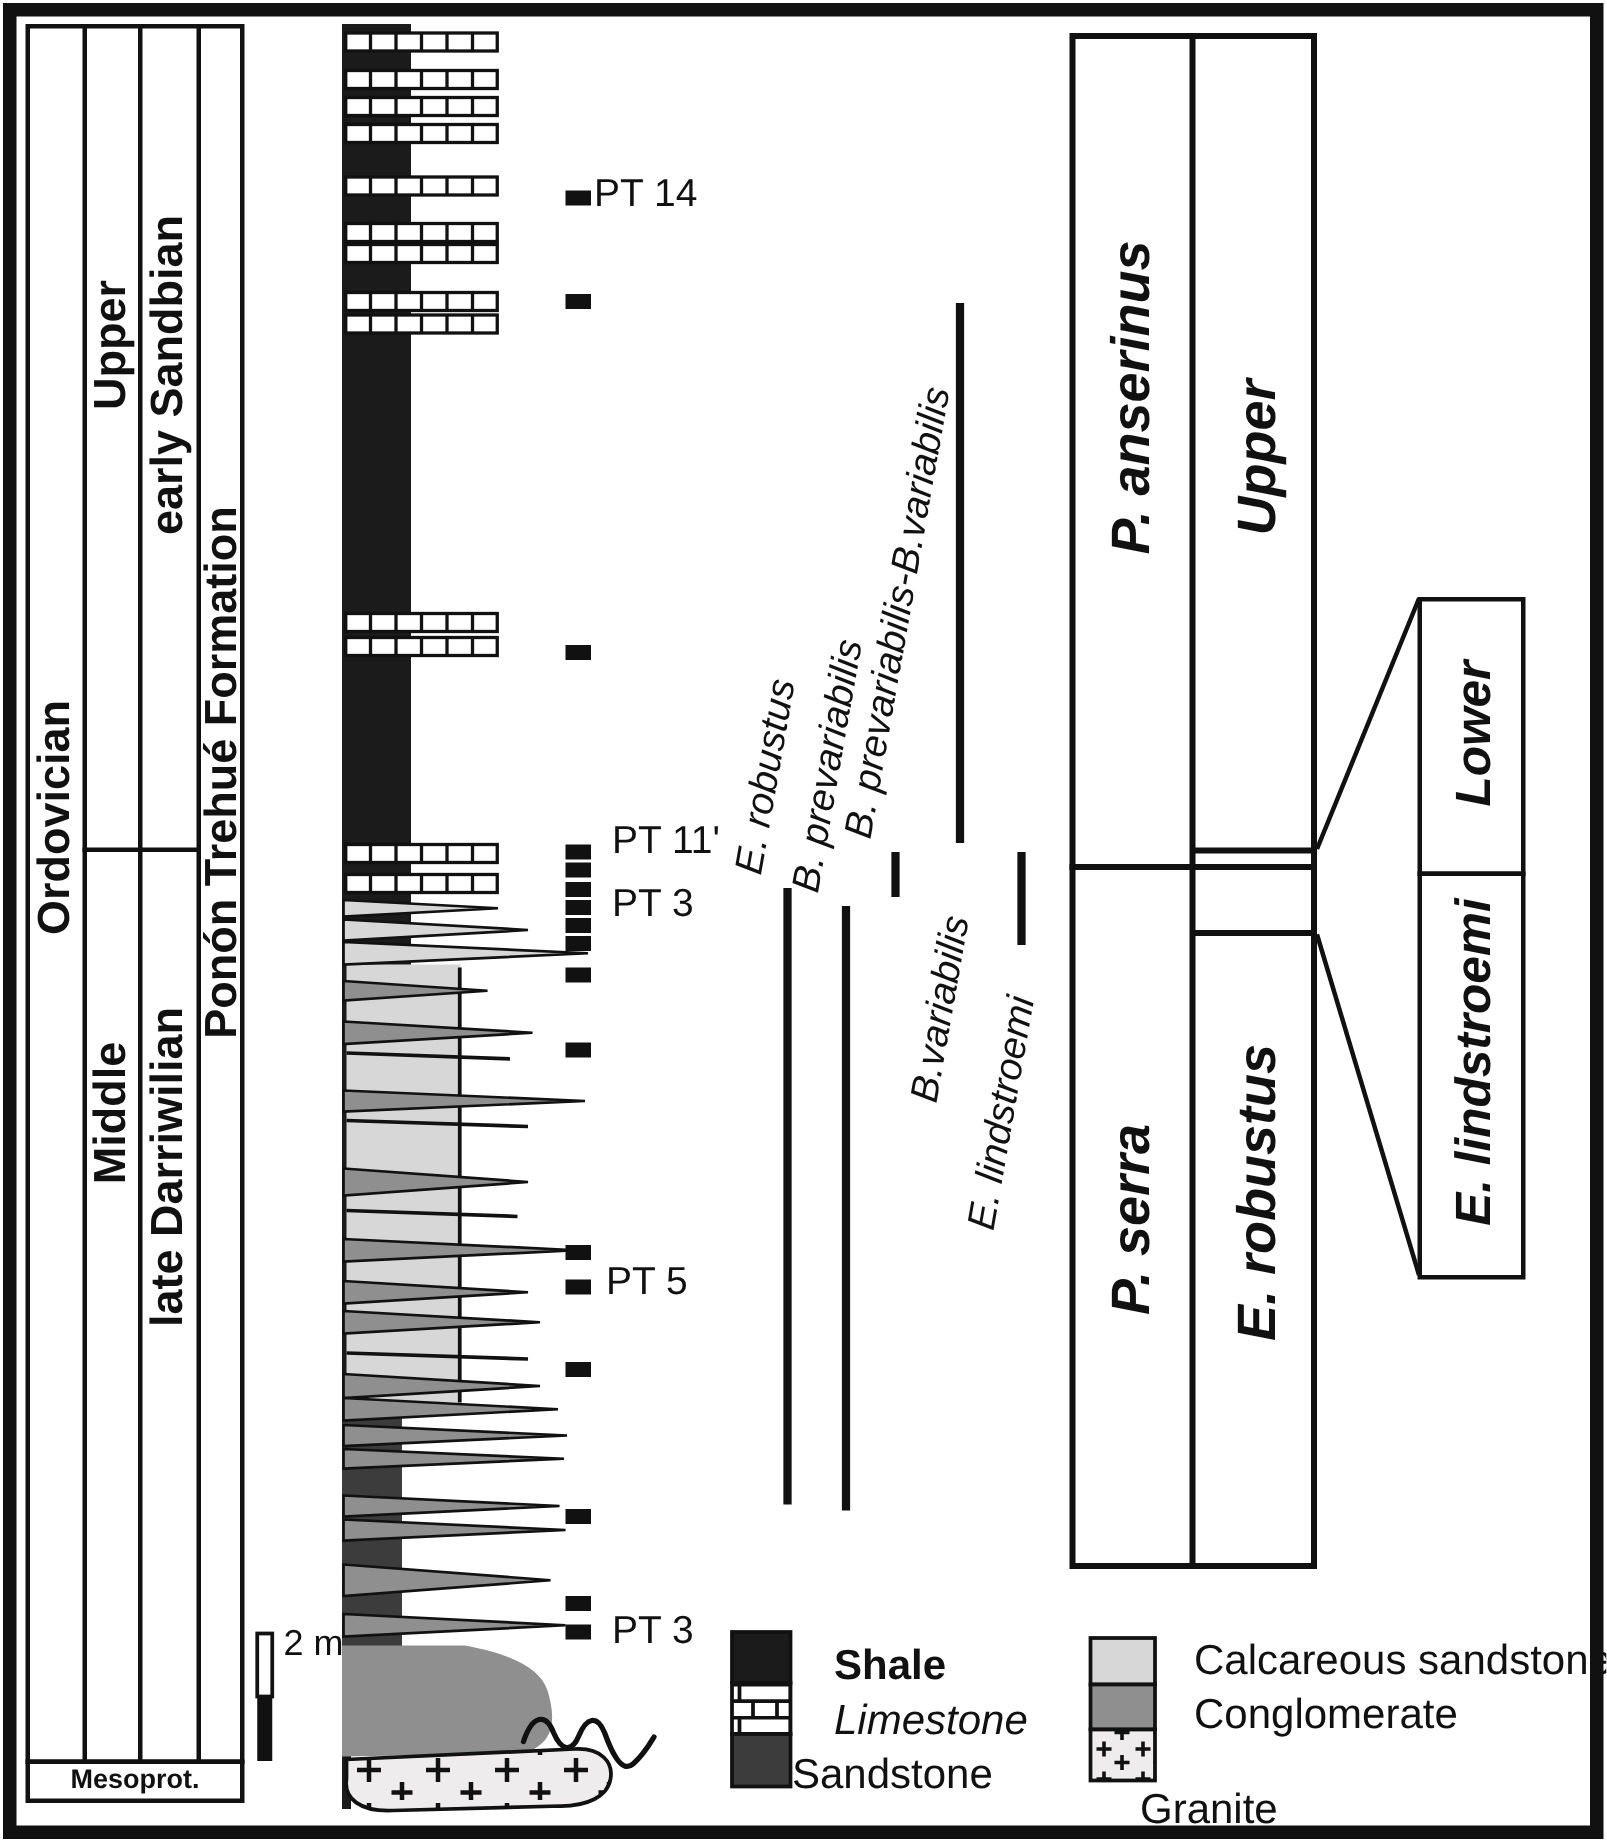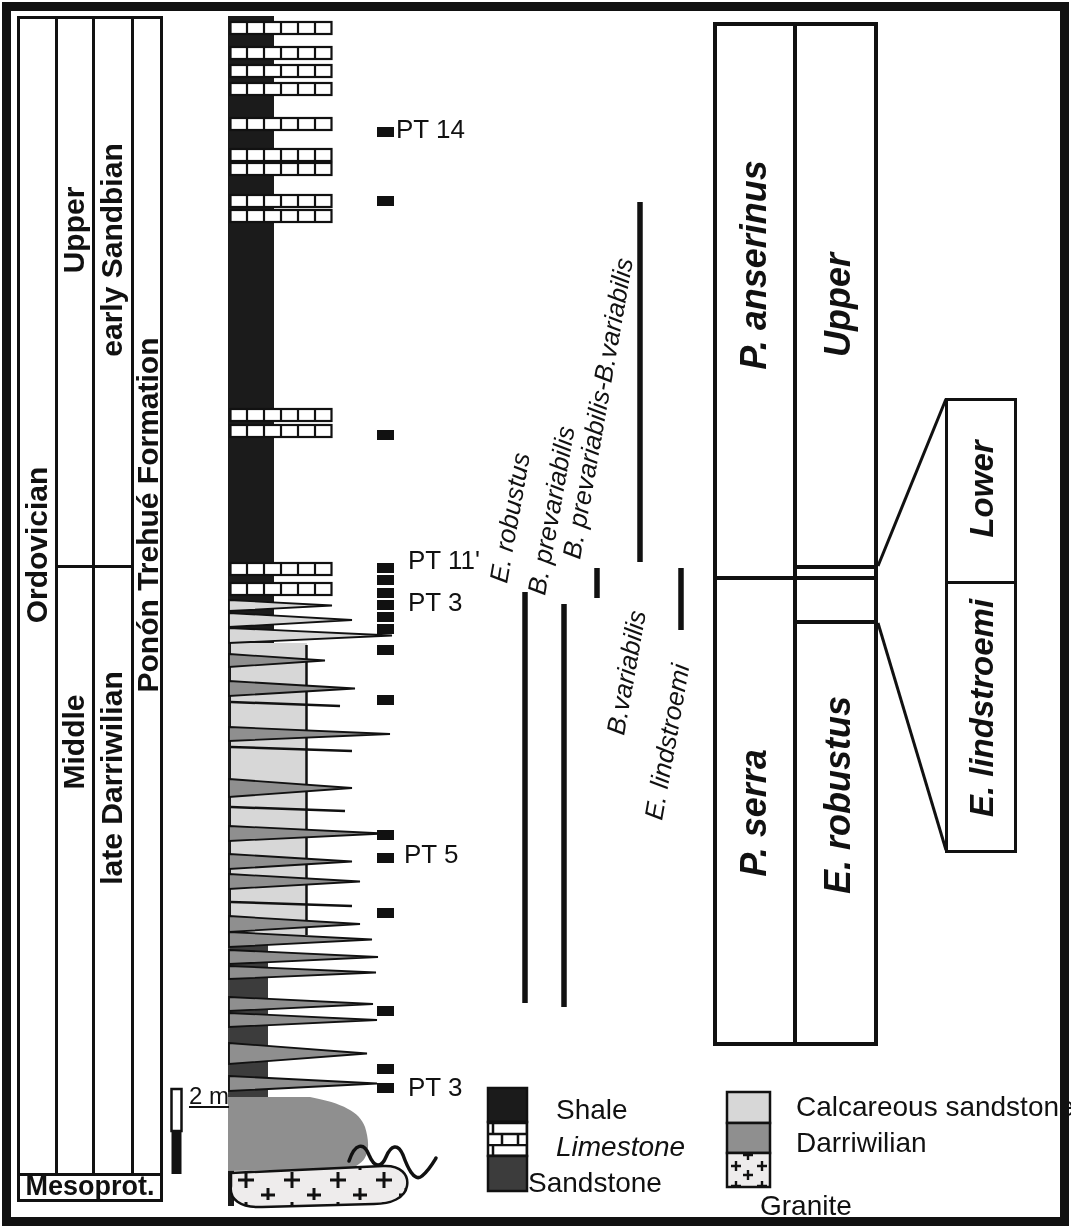--- a/index.html
+++ b/index.html
@@ -7,21 +7,21 @@
           font-family:"Liberation Sans",sans-serif;color:#111;overflow:hidden;}
   .frame{position:absolute;left:2px;top:2px;width:1067px;height:1224px;
          border:9px solid #111;box-sizing:border-box;pointer-events:none;}
   .box{position:absolute;border:3px solid #111;box-sizing:border-box;background:transparent;}
   .box.thick{border-width:4px;}
   .vline,.hline{position:absolute;background:#111;}
   .rotc{position:absolute;white-space:nowrap;transform:translate(-50%,-50%) rotate(-90deg);}
   .chrono{font-weight:bold;font-size:30px;}
   .zone{font-weight:bold;font-style:italic;font-size:36px;}
   .zone.sm{font-size:33px;}
-  .mesoprot{position:absolute;font-weight:bold;font-size:27px;text-align:center;}
+  .mesoprot{position:absolute;font-weight:bold;font-size:18px;text-align:center;}
   .pt{position:absolute;font-size:26px;transform:translateY(-50%);white-space:nowrap;}
   .range-label{position:absolute;font-style:italic;font-size:26px;line-height:30px;
                transform-origin:0 100%;transform:rotate(-80deg);white-space:nowrap;}
   .legend-label{position:absolute;font-size:28px;transform:translateY(-50%);white-space:nowrap;}
   .scale-label{position:absolute;font-size:24px;transform:translateY(-50%);white-space:nowrap;}
   svg{position:absolute;left:0;top:0;}
 </style>
 </head>
 <body>
 
@@ -263,28 +263,28 @@
   <div class="box" style="left:945px;top:398px;width:72px;height:186px;"></div>
   <div class="box" style="left:945px;top:581px;width:72px;height:272px;"></div>
 
   <span class="rotc zone" style="left:754px;top:265px;">P. anserinus</span>
   <span class="rotc zone" style="left:838px;top:305px;">Upper</span>
   <span class="rotc zone" style="left:754px;top:813px;">P. serra</span>
   <span class="rotc zone" style="left:838px;top:795px;">E. robustus</span>
   <span class="rotc zone sm" style="left:982px;top:489px;">Lower</span>
   <span class="rotc zone sm" style="left:982px;top:708px;">E. lindstroemi</span>
 
-  <span class="scale-label" style="left:189px;top:1096px;text-decoration:underline;">2 m</span>
+  <span class="scale-label" style="left:189px;top:1096px;">2 m</span>
   <span class="scale-label" style="left:189px;top:1238px;">0 m</span>
 
-  <span class="legend-label" style="left:556px;top:1110px;">Shale</span>
+  <span class="legend-label" style="left:556px;top:1110px;font-weight:bold;">Shale</span>
   <span class="legend-label" style="left:556px;top:1147px;font-style:italic;">Limestone</span>
   <span class="legend-label" style="left:528px;top:1183px;">Sandstone</span>
   <span class="legend-label" style="left:796px;top:1107px;">Calcareous sandstone</span>
-  <span class="legend-label" style="left:796px;top:1143px;">Darriwilian</span>
+  <span class="legend-label" style="left:796px;top:1143px;">Conglomerate</span>
   <span class="legend-label" style="left:760px;top:1178px;margin-top:28px;">Granite</span>
 
   <div id="labels-layer">
       <span class="pt" style="left: 396px; top: 129px;">PT 14</span>
       <span class="pt" style="left: 408px; top: 560px;">PT 11'</span>
       <span class="pt" style="left: 408px; top: 602px;">PT 3</span>
       <span class="pt" style="left: 404px; top: 854px;">PT 5</span>
       <span class="pt" style="left: 408px; top: 1087px;">PT 3</span>
       <span class="range-label" style="left: 513px; top: 555px;">E. robustus</span>
       <span class="range-label" style="left: 551px; top: 567px;">B. prevariabilis</span>

